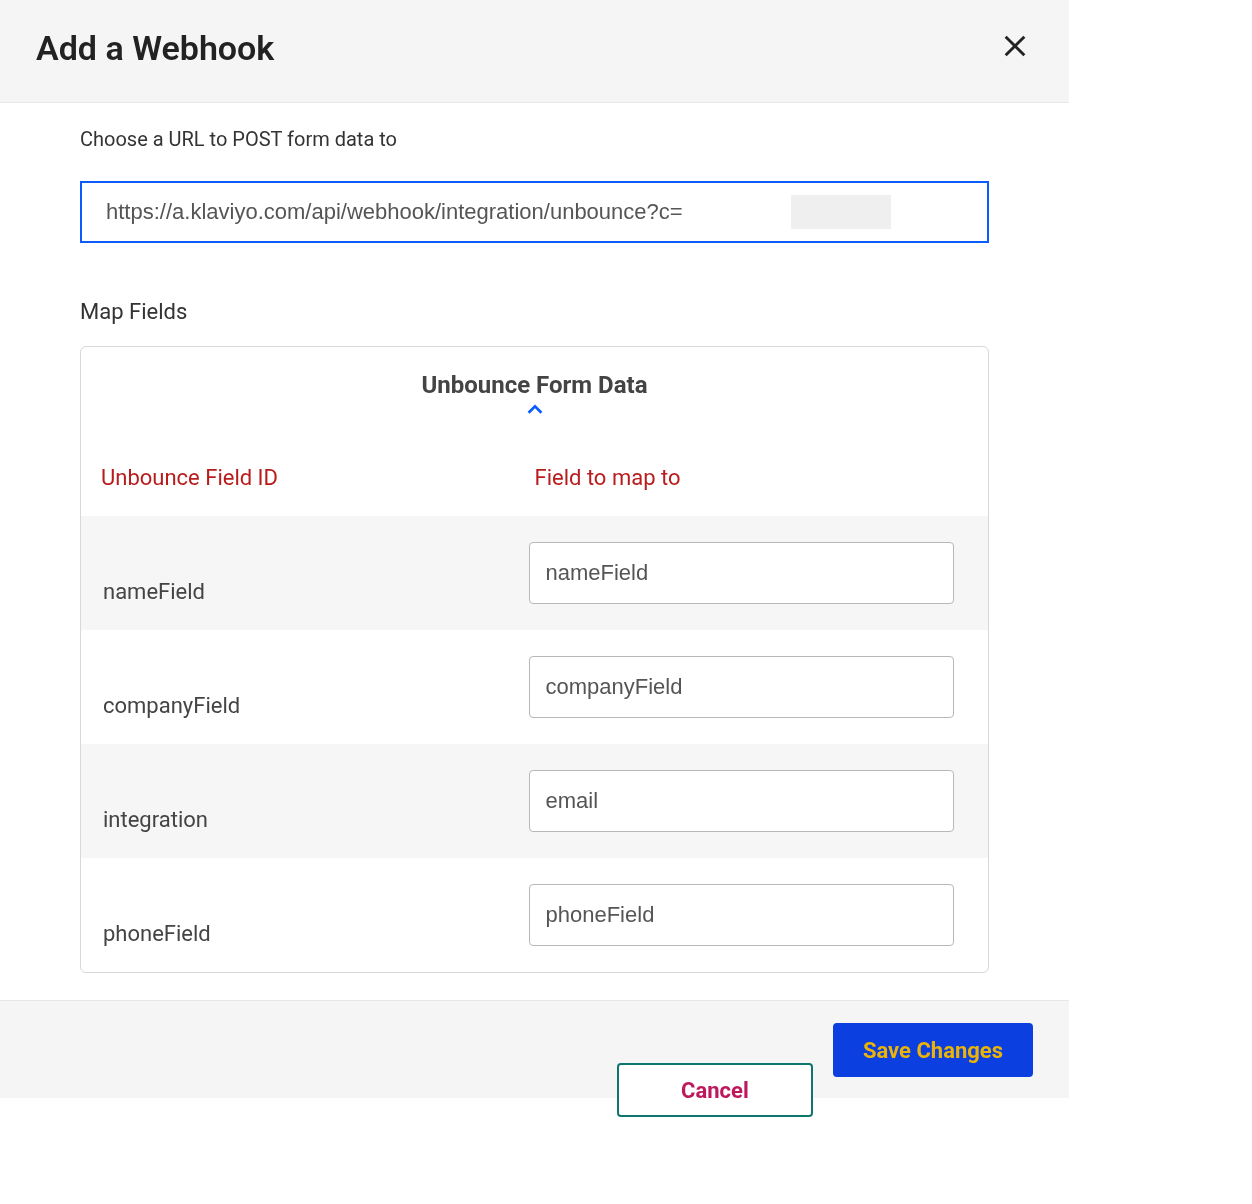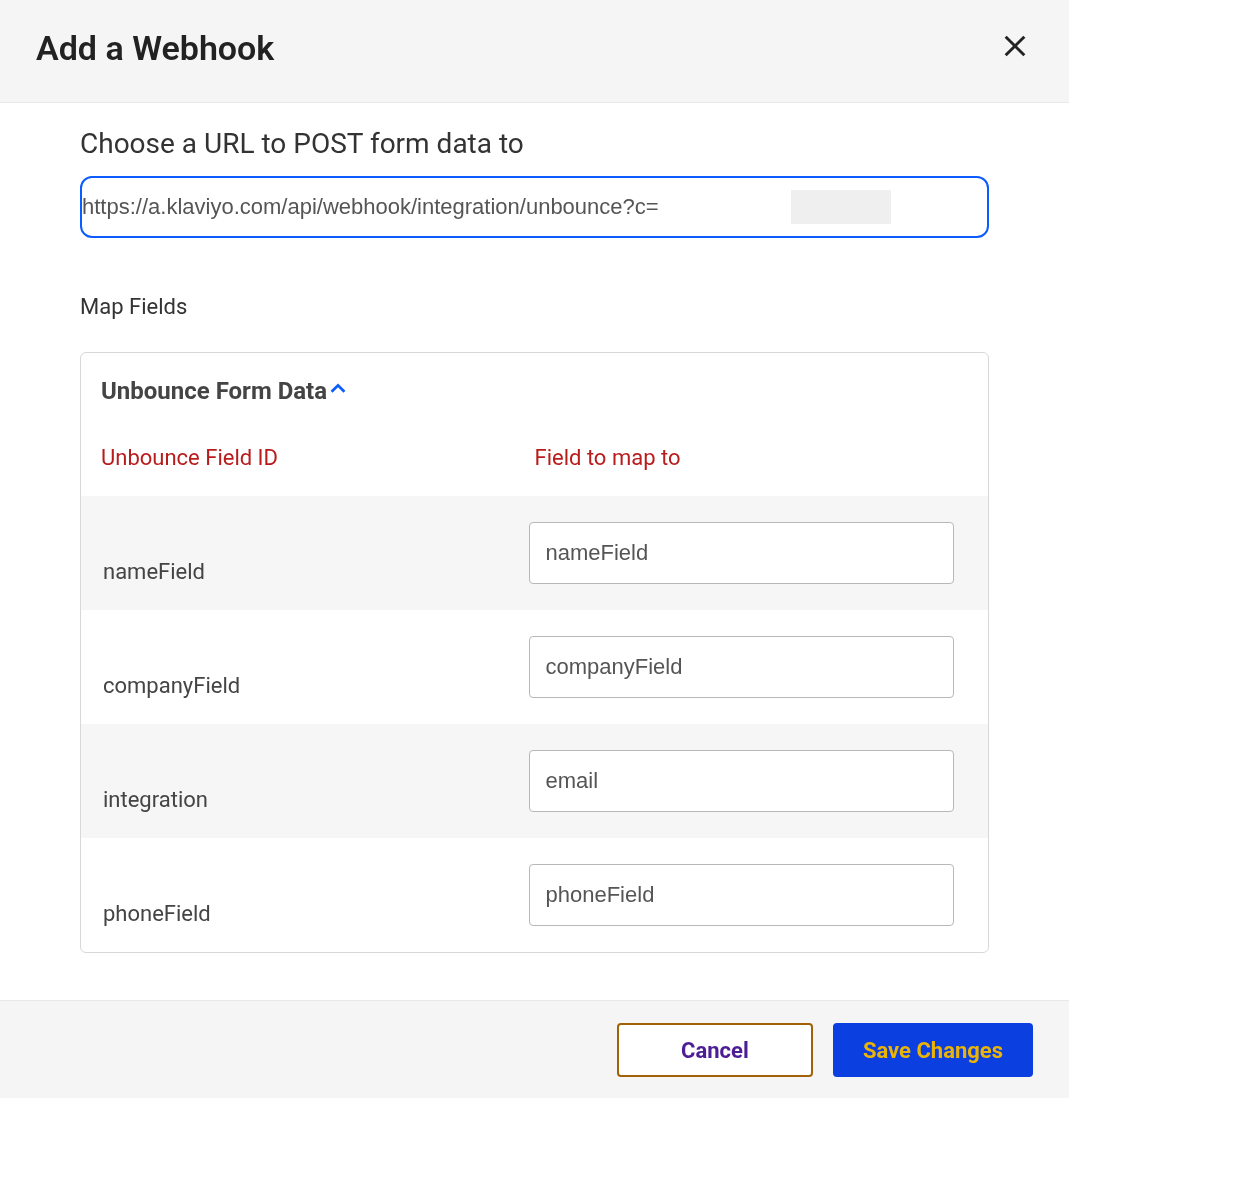--- a/index.html
+++ b/index.html
@@ -34,62 +34,63 @@
     stroke: #222;
     stroke-width: 2.5;
   }
   .modal-body {
     padding: 24px 80px 0 80px;
     background: #fff;
     height: 880px;
     overflow: hidden;
   }
   .section-label {
-    font-size: 28px;
+    font-size: 20px;
     color: #333;
-    margin-bottom: 16px;
+    margin-bottom: 30px;
   }
   .url-input-wrap {
     position: relative;
     margin-bottom: 56px;
   }
   .url-input {
     width: 100%;
     border: 2px solid #0b5cff;
-    border-radius: 12px;
+    border-radius: 0;
     height: 62px;
     font-size: 22px;
-    padding: 0 0;
+    padding: 0 24px;
     color: #555;
     outline: none;
     background: #fff;
   }
   .url-redact {
     position: absolute;
     left: 711px;
     top: 14px;
     width: 100px;
     height: 34px;
     background: #efefef;
   }
   .map-label {
     font-size: 22px;
     color: #333;
-    margin-bottom: 33px;
+    margin-bottom: 22px;
   }
   .panel {
     border: 1px solid #d8d8d8;
     border-radius: 6px;
     padding: 24px 0 0 0;
   }
   .panel-header {
     display: flex;
-    justify-content: flex-start;
+    justify-content: space-between;
     align-items: center;
     padding: 0 20px 40px 20px;
+    flex-direction: column;
   }
   .panel-title {
     font-size: 24px;
     font-weight: 700;
     color: #444;
   }
   .chevron svg {
     width: 22px;
     height: 22px;
     stroke: #0b5cff;
@@ -156,22 +157,23 @@
     padding: 0 28px;
     border-radius: 4px;
     cursor: pointer;
     display: flex;
     align-items: center;
     justify-content: center;
     min-width: 196px;
   }
   .btn-secondary {
     background: #fff;
-    border: 2px solid #a16207;
-    color: #4c1d95;
+    border: 2px solid #0f766e;
+    color: #be185d;
+    margin-top: 40px;
   }
   .btn-primary {
     background: #0b3fe0;
     border: 2px solid #0b3fe0;
     color: #eab308;
   }
   .page-wrap {
     position: relative;
     width: 1069px;
     height: 1204px;

